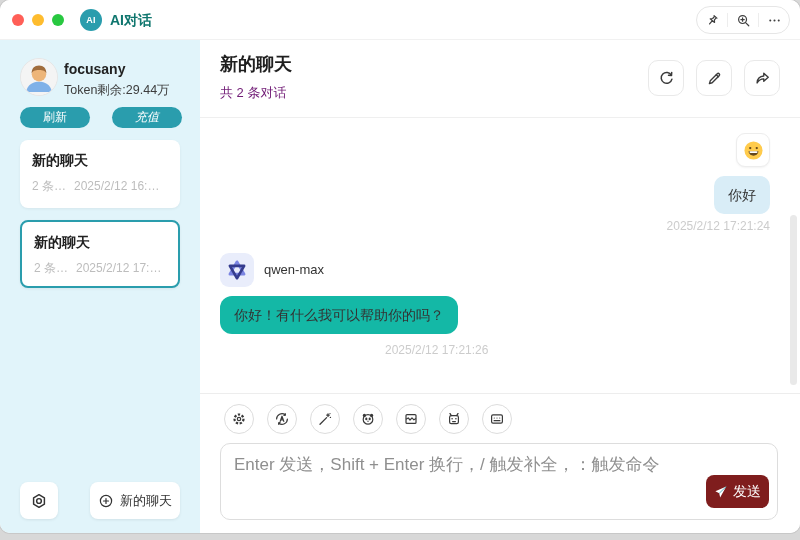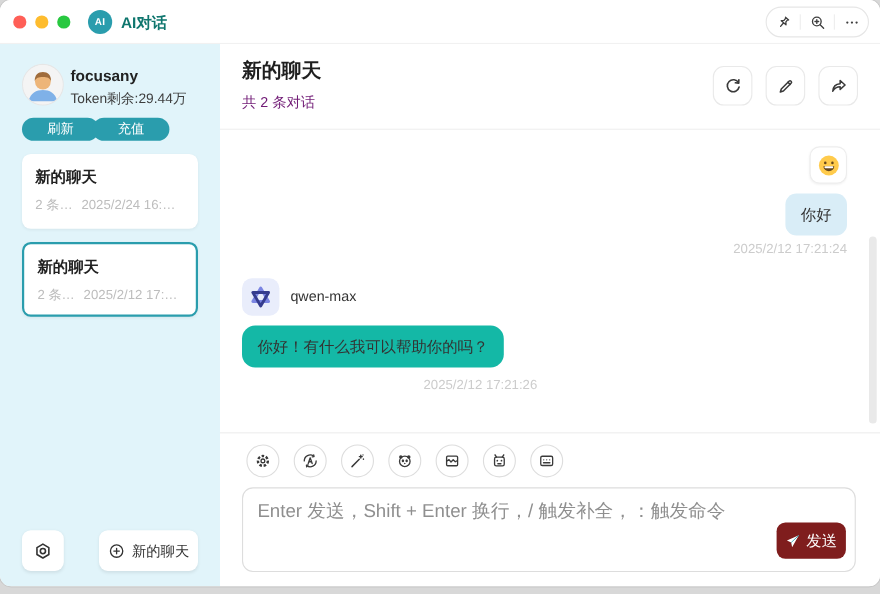--- a/index.html
+++ b/index.html
@@ -40,21 +40,21 @@
     background:#f5f5f5; border:1px solid #e6e6e6; overflow:hidden;
   }
   .user-name { position:absolute; left:64px; top:21px; font-size:14px; font-weight:bold; color:#222; }
   .user-token { position:absolute; left:64px; top:42px; font-size:12.5px; color:#3d3d3d; }
   .side-btn {
     position:absolute; top:67px; width:70px; height:21px; border-radius:11px;
     background:#2a9dad; color:#fff; font-size:12px;
     display:flex; align-items:center; justify-content:center; cursor:pointer; border:none;
   }
   .side-btn.refresh { left:20px; }
-  .side-btn.recharge { left:84px; }
+  .side-btn.recharge { left:112px;font-style:italic; }
   .chat-card {
     position:absolute; left:20px; width:160px; height:68px; background:#fff; border-radius:8px;
     box-shadow:0 1px 3px rgba(0,0,0,.06); cursor:pointer;
   }
   .chat-card.c0 { top:100px; }
   .chat-card.c1 { top:180px; border:2px solid #2a9dad; }
   .chat-card .cc-title { position:absolute; left:12px; top:12px; font-size:14px; font-weight:bold; color:#222; }
   .chat-card .cc-sub { position:absolute; left:12px; top:38px; font-size:12px; color:#bdbdbd; white-space:nowrap; }
   .chat-card .cc-sub span { margin-right:8px; }
   .sq-btn {
@@ -167,21 +167,21 @@
       </svg>
     </div>
     <div class="user-name">focusany</div>
     <div class="user-token">Token剩余:29.44万</div>
     <button class="side-btn refresh">刷新</button>
     <button class="side-btn recharge">充值</button>
 
     <div class="chat-card c0">
       <div class="cc-title">新的聊天</div>
       <div class="cc-sub">
-        <span>2 条…</span><span>2025/2/24 16:…</span>
+        <span>2 条…</span><span>2025/2/12 16:…</span>
       </div>
     </div>
     <div class="chat-card c1">
       <div class="cc-title">新的聊天</div>
       <div class="cc-sub">
         <span>2 条…</span><span>2025/2/12 17:…</span>
       </div>
     </div>
 
     <button class="sq-btn settings">

